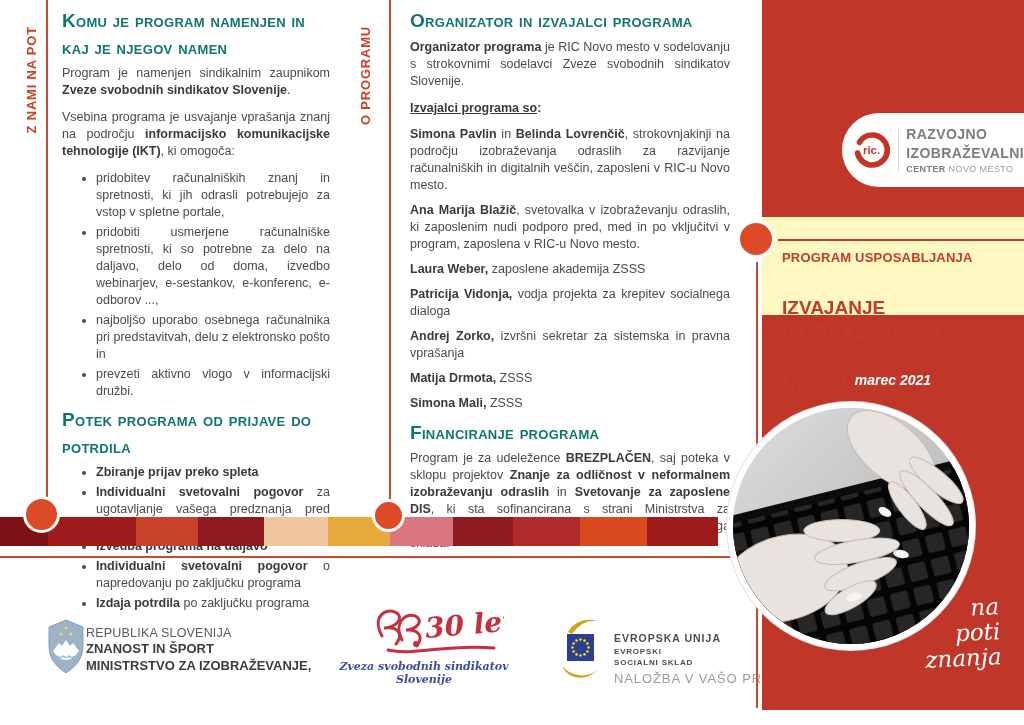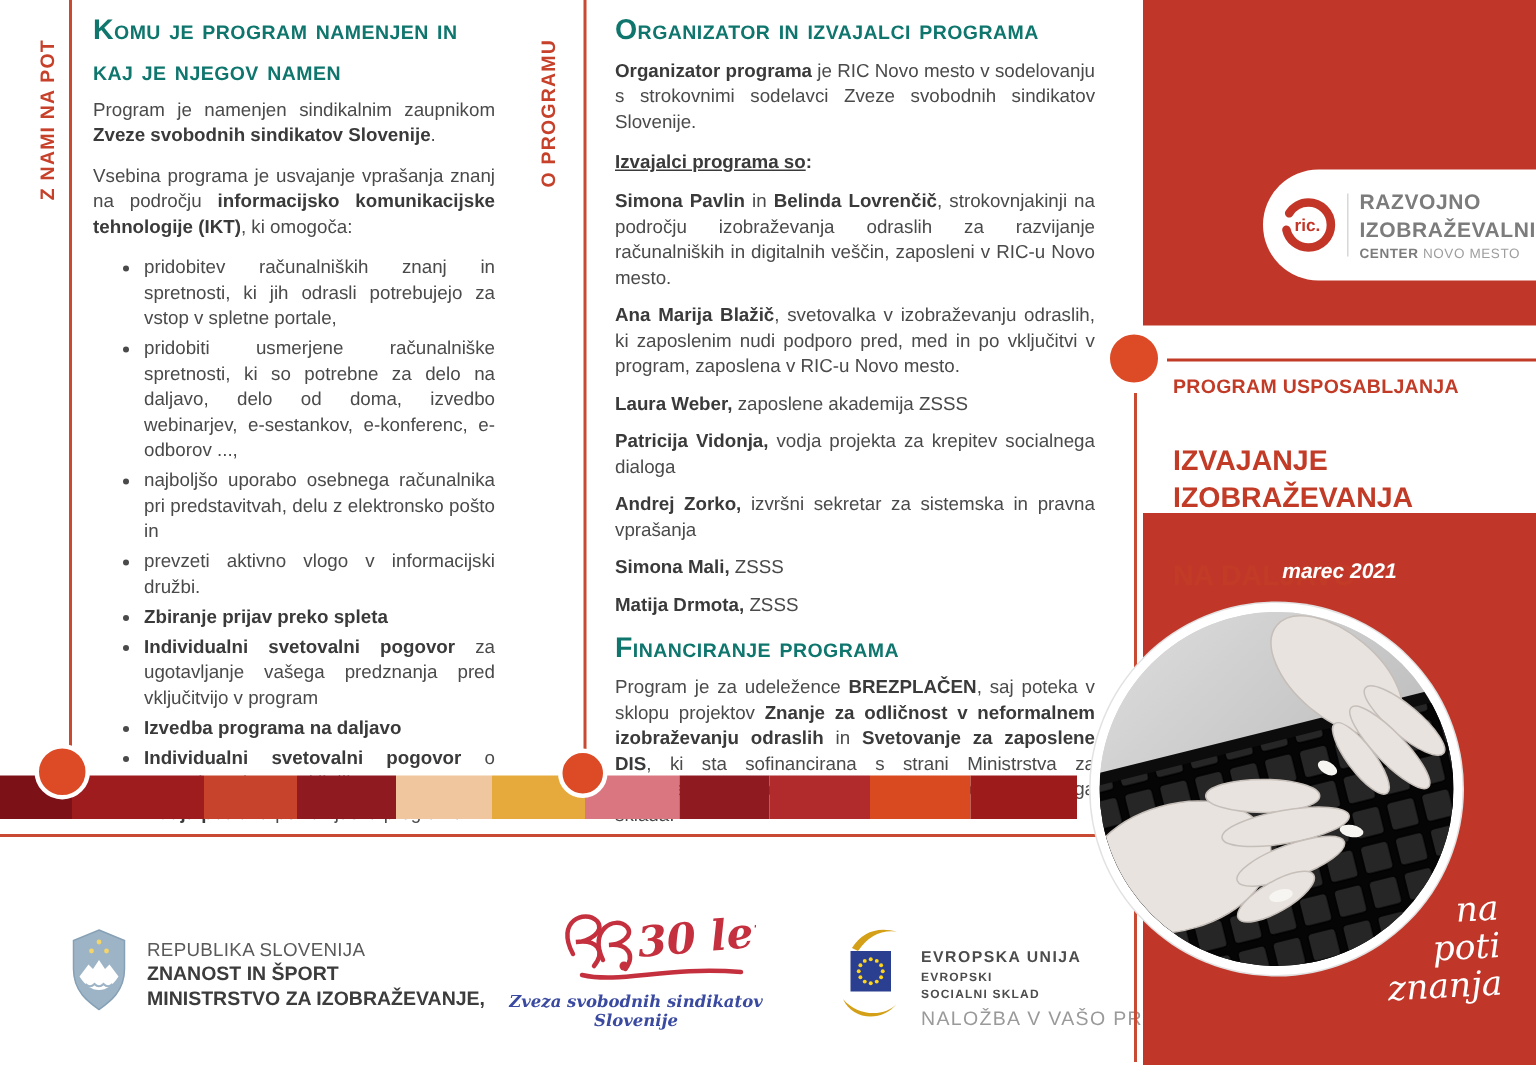--- a/index.html
+++ b/index.html
@@ -42,37 +42,37 @@
   #dot3{left:737px;top:220px;width:38px;height:38px;}
 
   
   .panel{position:absolute;left:762px;top:0;width:262px;height:710px;background:#c0372a;z-index:3;}
   .ric-pill{position:absolute;left:80px;top:113px;right:0;height:74px;background:#fff;
             border-radius:37px 0 0 37px;display:flex;align-items:center;padding-left:11px;box-sizing:border-box;}
   .ric-div{width:1px;height:42px;background:#d8d8d8;margin:0 8px 0 6px;}
   .ric-l1{font-size:14px;font-weight:700;color:#7c7c7c;letter-spacing:.4px;line-height:1.35;}
   .ric-l2{font-size:9px;color:#9e9e9e;letter-spacing:.4px;line-height:1.35;}
   .ric-l2 .bb{font-weight:700;color:#7c7c7c;}
-  .title-band{position:absolute;left:0;right:0;top:217px;height:125px;background:#ffffff;
+  .title-band{position:absolute;left:0;right:0;top:217px;height:98px;background:#fef9c3;
               box-sizing:border-box;padding:32px 4px 0 20px;}
   .band-line{position:absolute;top:22px;left:16px;right:0;height:2px;background:#c23b27;}
   .t-sm{font-size:13px;font-weight:700;color:#c23b27;line-height:1.45;letter-spacing:.2px;}
   .t-lg{font-size:19px;font-weight:700;color:#c23b27;line-height:1.3;margin-top:28px;}
   .date{position:absolute;left:0;right:0;top:372px;text-align:center;color:#fff;font-weight:700;font-size:14px;font-style:italic;}
   .slogan{position:absolute;right:24px;top:596px;text-align:right;color:#fff;
           font-family:"DejaVu Serif",serif;font-style:italic;font-size:23px;line-height:1.08;
           transform:rotate(-3deg);}
 
   
   .photo{position:absolute;left:727px;top:402px;width:236px;height:236px;border:6px solid #fff;
          border-radius:50%;overflow:hidden;z-index:6;background:#cfcfcf;box-shadow:0 0 0 1px #e2e2e2;}
   .photo svg{display:block;}
 
   
-  .gov{position:absolute;left:46px;top:618px;display:flex;gap:12px;align-items:flex-start;z-index:2;}
+  .gov{position:absolute;left:46px;top:618px;display:flex;align-items:flex-start;z-index:2;}
   .gov-text{padding-top:7px;}
   .gov-l1{font-size:12.5px;color:#5a5a5a;letter-spacing:.2px;line-height:1.3;}
   .gov-l2{font-size:13px;font-weight:700;color:#3c3c3c;line-height:1.3;}
   .zsss{position:absolute;left:336px;top:602px;width:176px;text-align:center;z-index:2;}
   .zsss-caption{font-size:11px;font-weight:700;font-style:italic;color:#3a4aa0;
                 font-family:"DejaVu Serif",serif;margin-top:-2px;}
   .eu{position:absolute;left:560px;top:616px;display:flex;gap:8px;z-index:2;}
   .eu-text{padding-top:15px;}
   .eu-l1{font-size:10.5px;font-weight:700;color:#4c4c4c;letter-spacing:1px;line-height:1.4;}
   .eu-l2{font-size:8px;font-weight:700;color:#4c4c4c;letter-spacing:.8px;line-height:1.4;}
@@ -95,40 +95,41 @@
   <div class="col" id="col-left">
     <h2 class="h">Komu je program namenjen in kaj je njegov namen</h2>
     <p class="p"><span>Program je namenjen sindikalnim zaupnikom </span><span class="b">Zveze svobodnih sindikatov Slovenije</span><span>.</span></p>
     <p class="p"><span>Vsebina programa je usvajanje vprašanja znanj na področju </span><span class="b">informacijsko komunikacijske tehnologije (IKT)</span><span>, ki omogoča:</span></p>
     <ul class="ul">
         <li><span>pridobitev računalniških znanj in spretnosti, ki jih odrasli potrebujejo za vstop v spletne portale,</span></li>
         <li><span>pridobiti usmerjene računalniške spretnosti, ki so potrebne za delo na daljavo, delo od doma, izvedbo webinarjev, e-sestankov, e-konferenc, e-odborov ...,</span></li>
         <li><span>najboljšo uporabo osebnega računalnika pri predstavitvah, delu z elektronsko pošto in</span></li>
         <li><span>prevzeti aktivno vlogo v informacijski družbi.</span></li>
       </ul>
+    <h2 class="h h2">Potek programa od prijave do potrdila</h2>
     <ul class="ul">
         <li><span class="b">Zbiranje prijav preko spleta</span></li>
         <li><span class="b">Individualni svetovalni pogovor</span><span> za ugotavljanje vašega predznanja pred vključitvijo v program</span></li>
         <li><span class="b">Izvedba programa na daljavo</span></li>
         <li><span class="b">Individualni svetovalni pogovor</span><span> o napredovanju po zaključku programa</span></li>
         <li><span class="b">Izdaja potrdila</span><span> po zaključku programa</span></li>
       </ul>
   </div>
 
   <div class="col" id="col-mid">
     <h2 class="h">Organizator in izvajalci programa</h2>
     <p class="p"><span class="b">Organizator programa</span><span> je RIC Novo mesto v sodelovanju s strokovnimi sodelavci Zveze svobodnih sindikatov Slovenije.</span></p>
     <p class="p subhead"><span class="b u">Izvajalci programa so</span><span class="b">:</span></p>
     <p class="p person"><span class="b">Simona Pavlin</span><span> in </span><span class="b">Belinda Lovrenčič</span><span>, strokovnjakinji na področju izobraževanja odraslih za razvijanje računalniških in digitalnih veščin, zaposleni v RIC-u Novo mesto.</span></p>
     <p class="p person"><span class="b">Ana Marija Blažič</span><span>, svetovalka v izobraževanju odraslih, ki zaposlenim nudi podporo pred, med in po vključitvi v program, zaposlena v RIC-u Novo mesto.</span></p>
     <p class="p person"><span class="b">Laura Weber,</span><span> zaposlene akademija ZSSS</span></p>
     <p class="p person"><span class="b">Patricija Vidonja,</span><span> vodja projekta za krepitev socialnega dialoga</span></p>
     <p class="p person"><span class="b">Andrej Zorko,</span><span> izvršni sekretar za sistemska in pravna vprašanja</span></p>
+    <p class="p person"><span class="b">Matija Drmota,</span><span> ZSSS</span></p>
     <p class="p person"><span class="b">Simona Mali,</span><span> ZSSS</span></p>
-    <p class="p person"><span class="b">Matija Drmota,</span><span> ZSSS</span></p>
     <h2 class="h h2">Financiranje programa</h2>
     <p class="p"><span>Program je za udeležence </span><span class="b">BREZPLAČEN</span><span>, saj poteka v sklopu projektov </span><span class="b">Znanje za odličnost v neformalnem izobraževanju odraslih</span><span> in </span><span class="b">Svetovanje za zaposlene DIS</span><span>, ki sta sofinancirana s strani Ministrstva za izobraževanje, znanost in šport in Evropskega socialnega sklada.</span></p>
   </div>
 
   <div class="strip">
       <div style="background: rgb(124, 17, 24); width: 48px;"></div>
       <div style="background: rgb(158, 27, 30); width: 88px;"></div>
       <div style="background: rgb(200, 67, 43); width: 62px;"></div>
       <div style="background: rgb(143, 26, 32); width: 66px;"></div>
       <div style="background: rgb(239, 198, 158); width: 64px;"></div>

